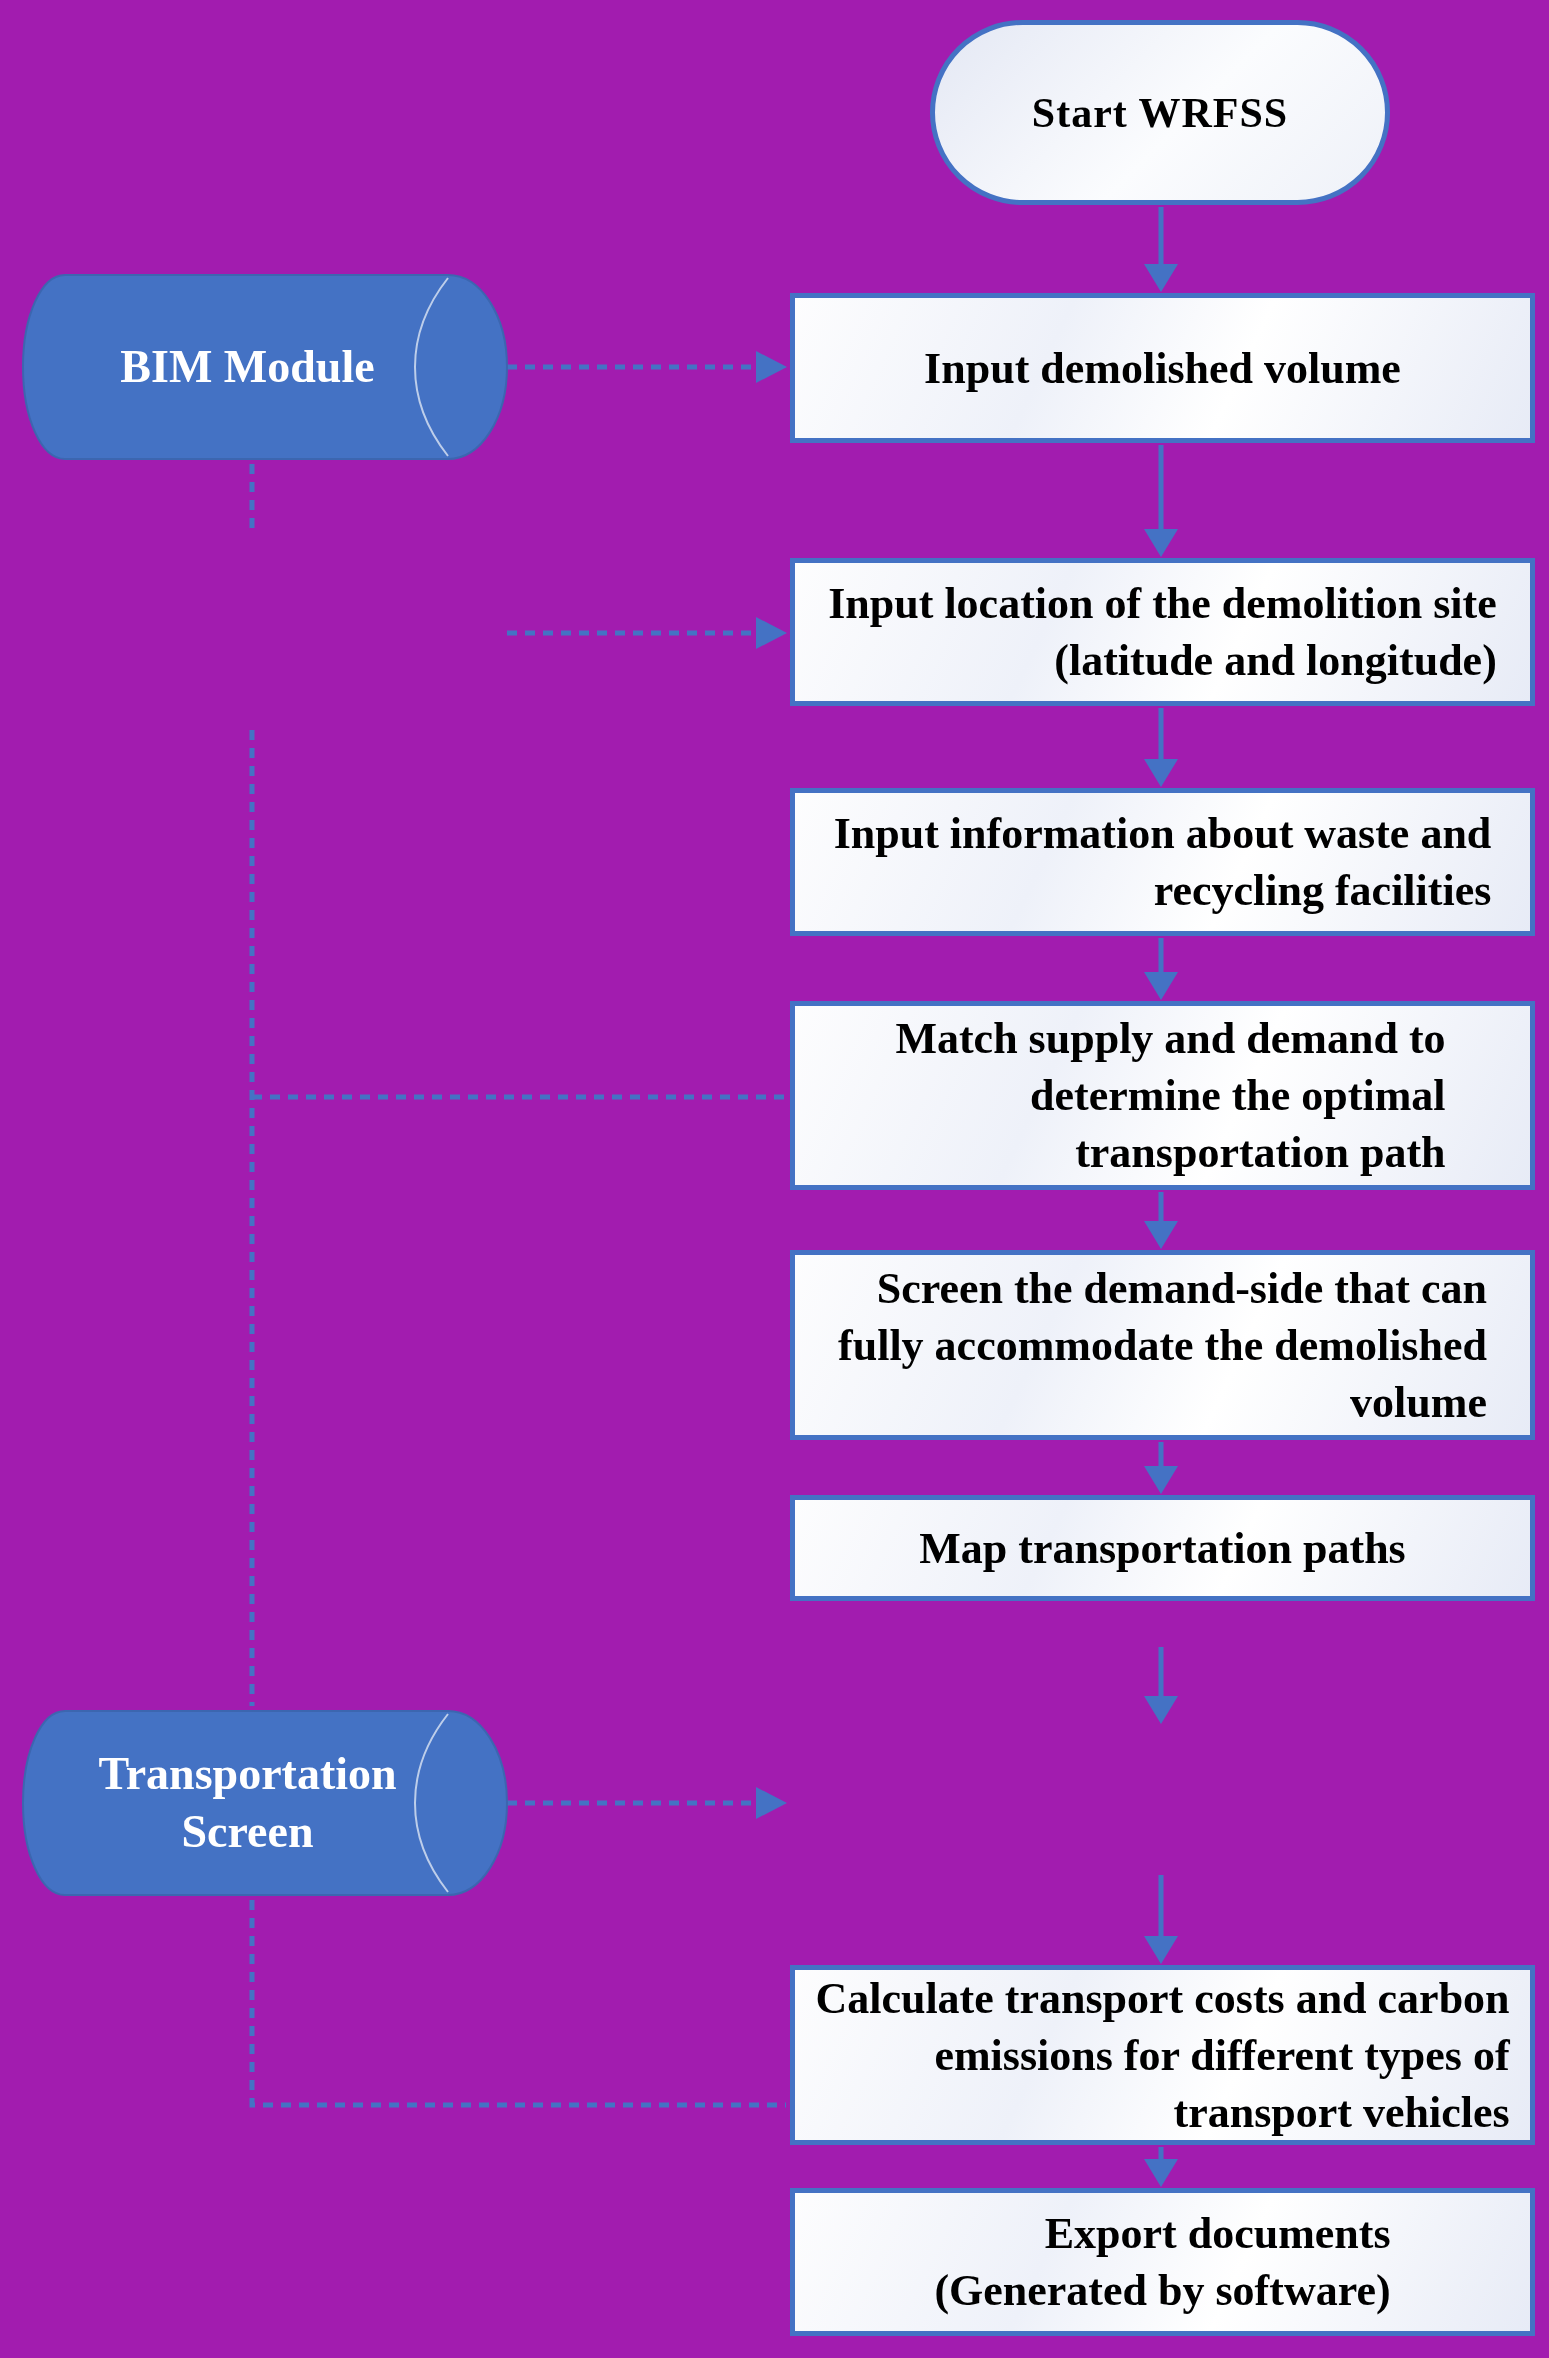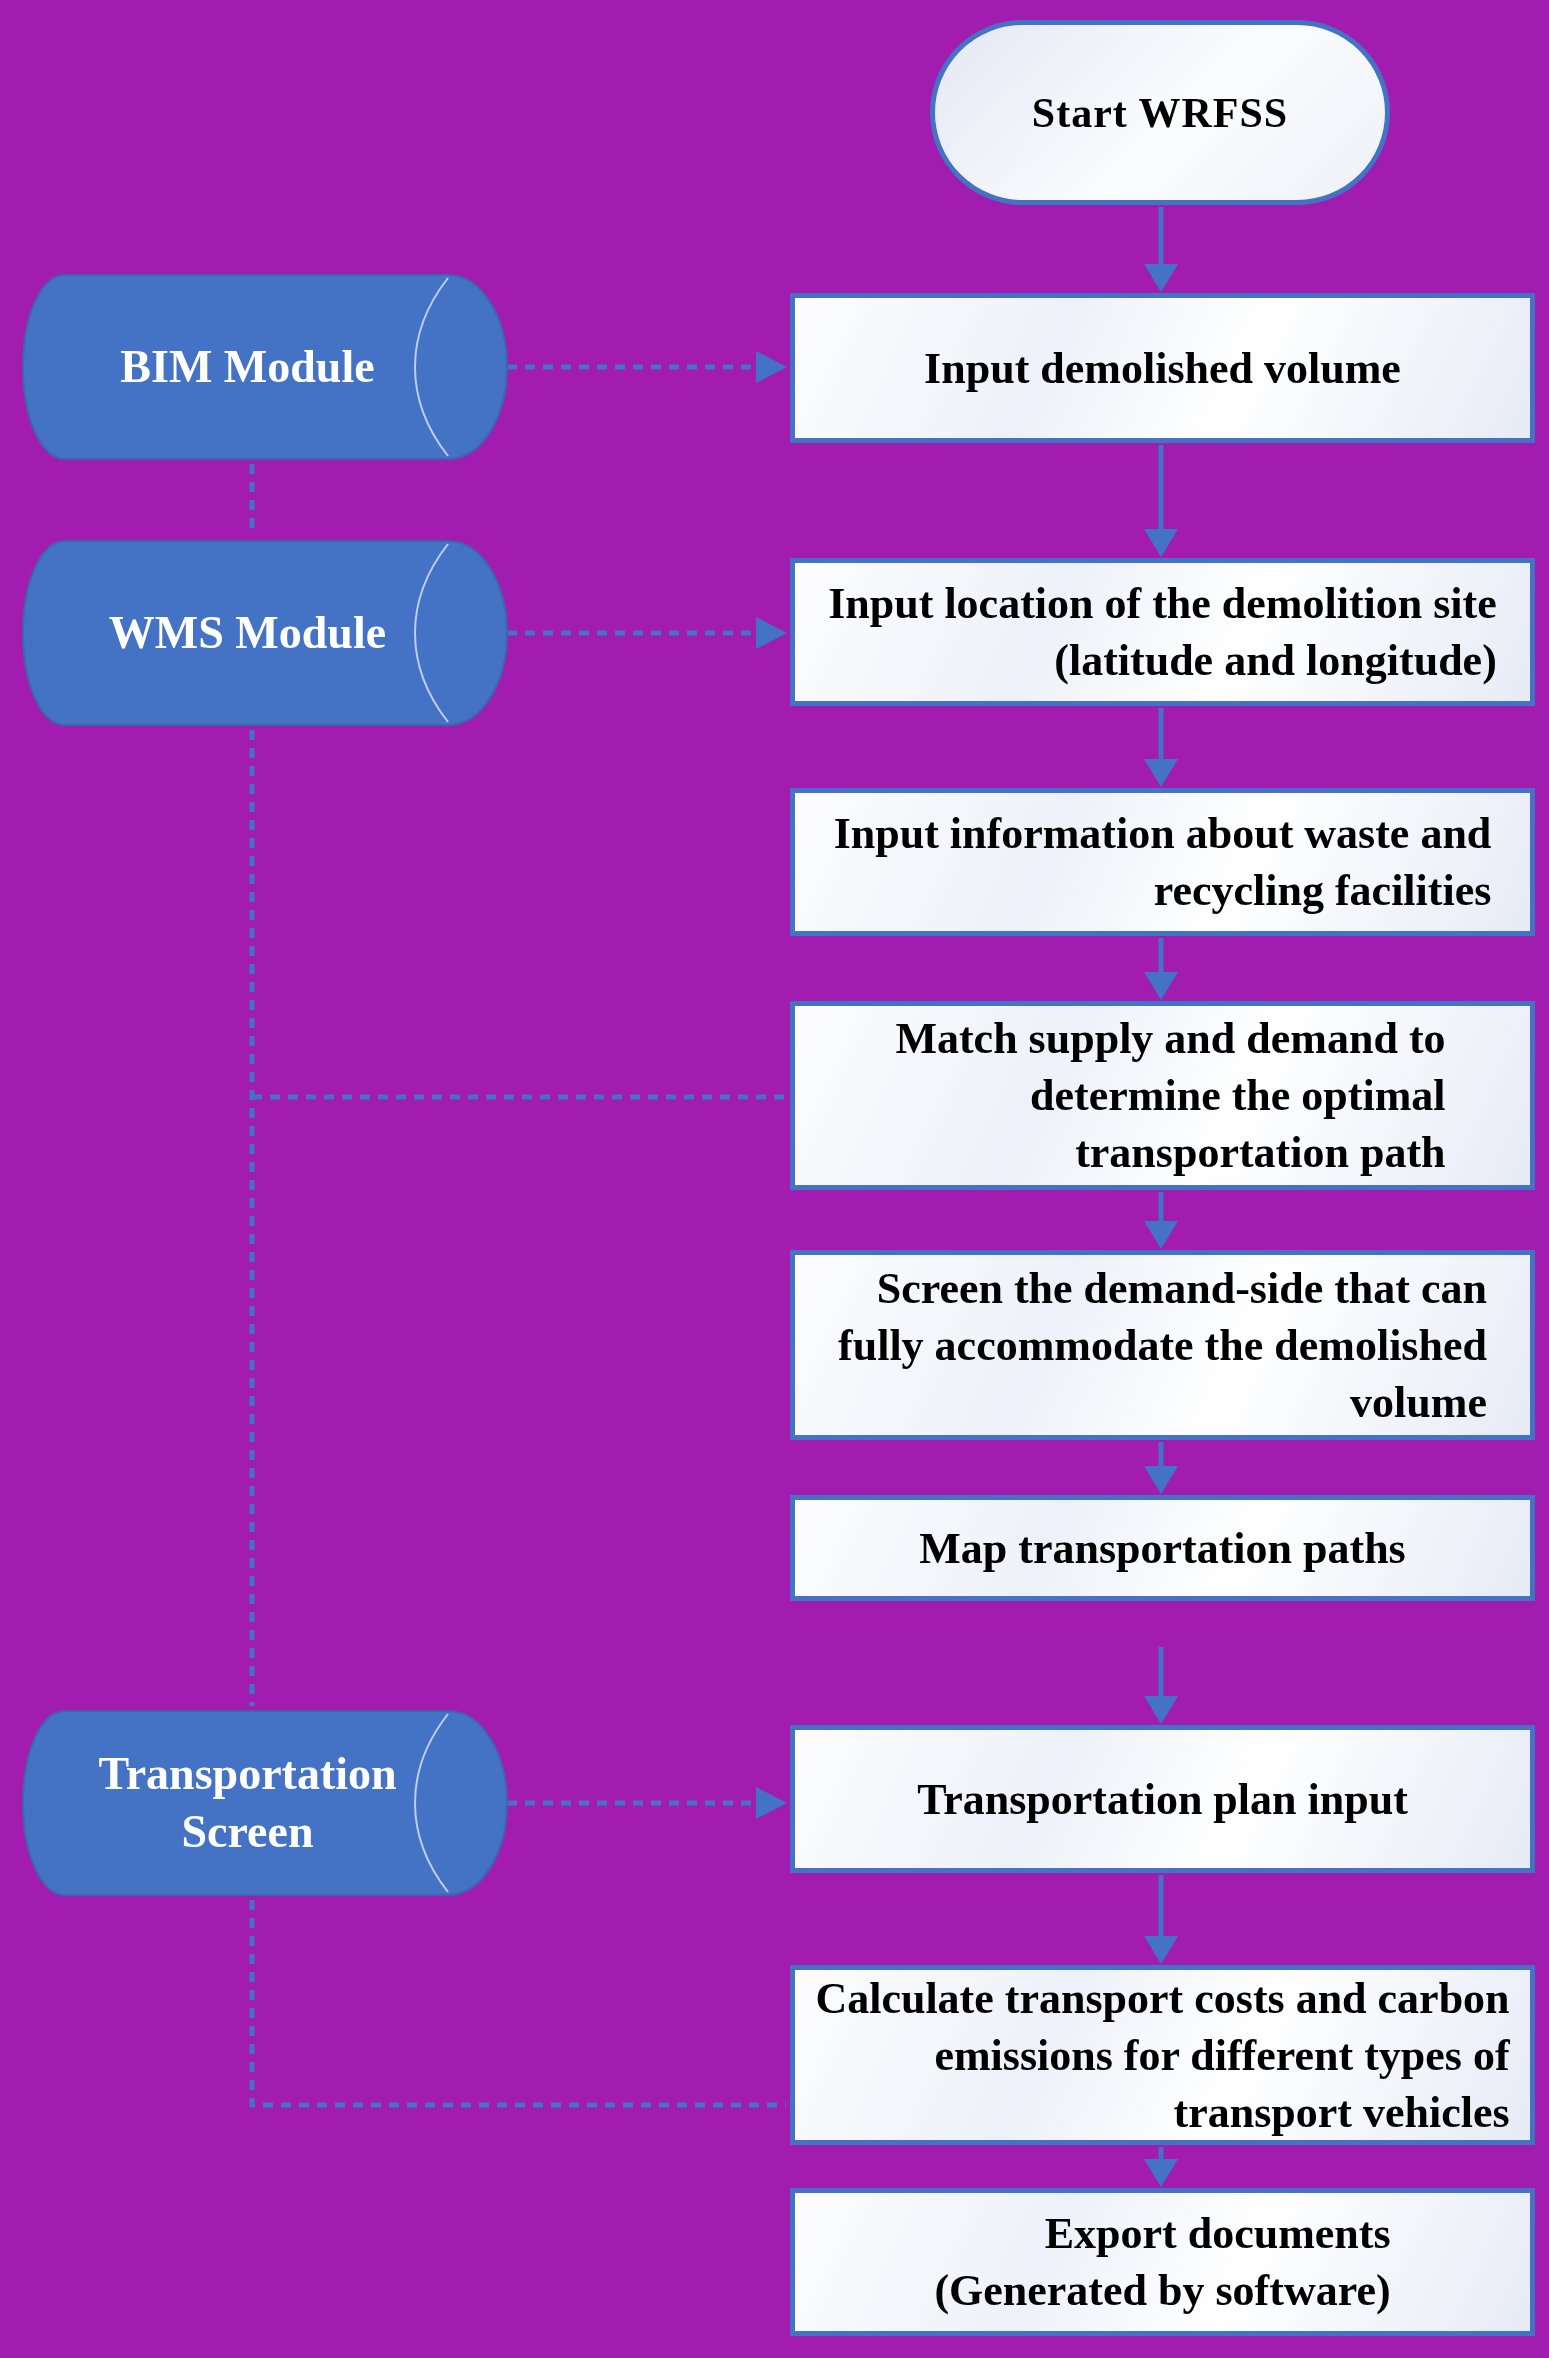--- a/index.html
+++ b/index.html
@@ -96,27 +96,20 @@
   </div>
 
   <div class="cylinder" style="top:272px;">
     <svg width="490" height="190" viewBox="0 0 490 190">
       <path d="M 45,3 H 428 C 461,3 487,44 487,95 C 487,146 461,187 428,187 H 45 C 21,187 3,146 3,95 C 3,44 21,3 45,3 Z" fill="#4472C4" stroke="#3c66b0" stroke-width="2"></path>
       <path d="M 428,6 C 406,34 395,63 395,95 C 395,127 406,156 428,184" fill="none" stroke="rgba(255,255,255,0.65)" stroke-width="2"></path>
     </svg>
     <div class="cyl-label">BIM Module</div>
   </div>
 
-  <div class="cylinder" style="top:538px;">
-    <svg width="490" height="190" viewBox="0 0 490 190">
-      <path d="M 45,3 H 428 C 461,3 487,44 487,95 C 487,146 461,187 428,187 H 45 C 21,187 3,146 3,95 C 3,44 21,3 45,3 Z" fill="#4472C4" stroke="#3c66b0" stroke-width="2"></path>
-      <path d="M 428,6 C 406,34 395,63 395,95 C 395,127 406,156 428,184" fill="none" stroke="rgba(255,255,255,0.65)" stroke-width="2"></path>
-    </svg>
-    <div class="cyl-label">WMS Module</div>
-  </div>
 
   <div class="cylinder" style="top:1708px;">
     <svg width="490" height="190" viewBox="0 0 490 190">
       <path d="M 45,3 H 428 C 461,3 487,44 487,95 C 487,146 461,187 428,187 H 45 C 21,187 3,146 3,95 C 3,44 21,3 45,3 Z" fill="#4472C4" stroke="#3c66b0" stroke-width="2"></path>
       <path d="M 428,6 C 406,34 395,63 395,95 C 395,127 406,156 428,184" fill="none" stroke="rgba(255,255,255,0.65)" stroke-width="2"></path>
     </svg>
     <div class="cyl-label">Transportation
 Screen</div>
   </div>
 
@@ -143,23 +136,20 @@
   <div class="step" style="top:1250px;height:190px;font-family:Liberation Serif, serif;">
     <div class="step-label">Screen the demand-side that can
 fully accommodate the demolished
 volume</div>
   </div>
 
   <div class="step" style="top:1495px;height:106px;">
     <div class="step-label">Map transportation paths</div>
   </div>
 
-  <div class="step" style="top:1725px;height:148px;">
-    <div class="step-label">Transportation plan input</div>
-  </div>
 
   <div class="step" style="top:2188px;height:148px;">
     <div class="step-label">Export documents
 (Generated by software)</div>
   </div>
 
   <div class="step" style="top:1965px;height:180px;">
     <div class="step-label">Calculate transport costs and carbon
 emissions for different types of
 transport vehicles</div>

